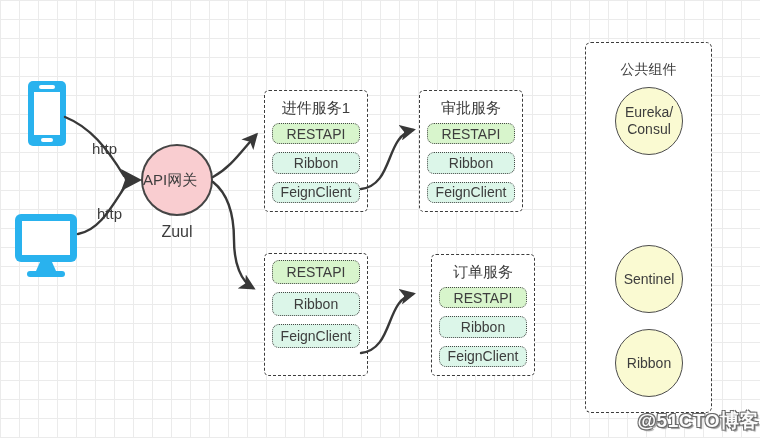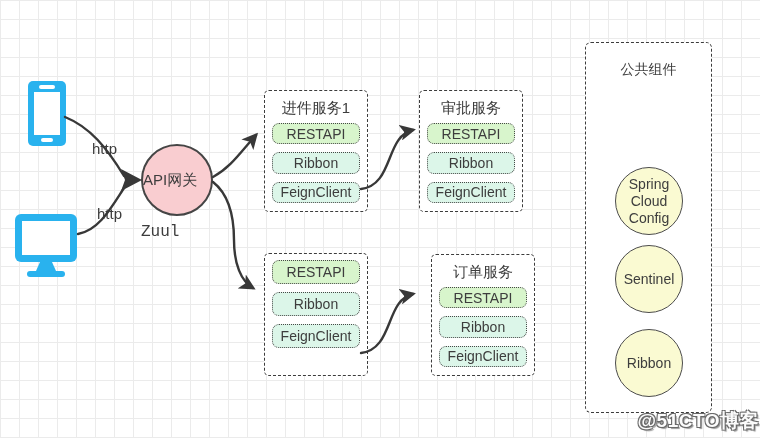--- a/index.html
+++ b/index.html
@@ -47,21 +47,21 @@
     width: 72px; height: 72px;
     border-radius: 50%;
     background: var(--gateway-fill, #f9cdd0);
     border: 2px solid #454545;
     display: flex; align-items: center; justify-content: flex-start;
     font-size: 15px;
   }
   .gateway-caption {
     position: absolute; z-index: 2;
     left: 141px; top: 223px; width: 72px;
-    font-size: 16px; font-family: Liberation Mono, monospace;
+    text-align: center; font-size: 16px;
   }
 
   .service-box {
     position: absolute; z-index: 2;
     width: 104px;
     background: #fff;
     border: 1.6px dashed #3c3c3c;
     border-radius: 5px;
     display: flex; flex-direction: column; align-items: center;
     padding-top: 6px;
@@ -193,22 +193,21 @@
 
   <div class="service-box svc4">
     <div class="service-title">订单服务</div>
     <div class="component restapi">RESTAPI</div>
     <div class="component">Ribbon</div>
     <div class="component">FeignClient</div>
   </div>
 
   <div class="common-box">
     <div class="common-title">公共组件</div>
-    <div class="common-circle cc2">Spring
-Cloud
-Config</div>
+    <div class="common-circle cc1">Eureka/
+Consul</div>
     <div class="common-circle cc3">Sentinel</div>
     <div class="common-circle cc4">Ribbon</div>
   </div>
 
   <div class="watermark">@51CTO博客</div>
 
 </div>
 
 </body></html>

